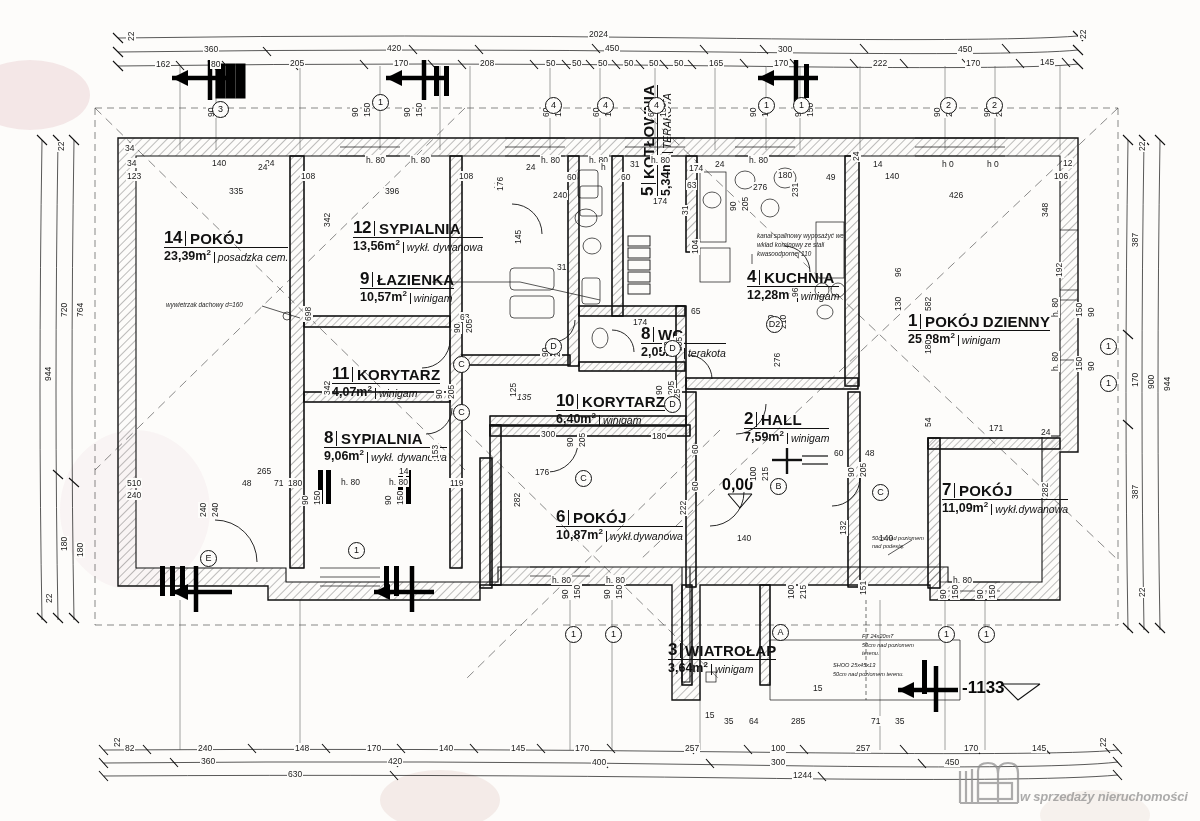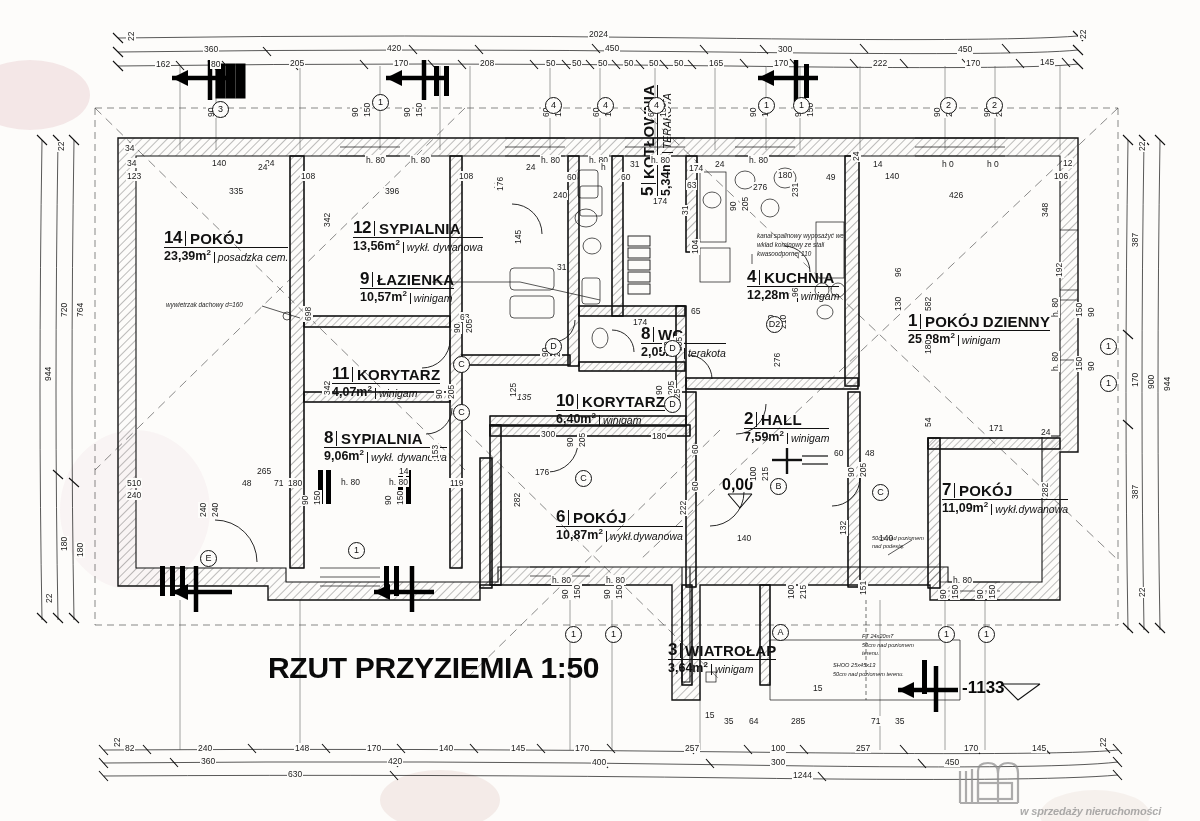--- a/index.html
+++ b/index.html
@@ -93,22 +93,22 @@
     width: 240px; height: 62px; opacity: .72;
     pointer-events: none;
   }
   #wm-text {
     position: absolute; left: 62px; top: 2px;
     font-size: 30px; font-style: italic; font-weight: bold;
     color: #8d8d8d; letter-spacing: -1px;
   }
   #wm-sub {
     position: absolute; left: 66px; top: 36px;
-    font-size: 11px; font-style: italic; font-weight: bold;
-    color: #8d8d8d; letter-spacing: -.2px; margin-top: 16px;
+    font-size: 13px; font-style: italic; font-weight: bold;
+    color: #8d8d8d; letter-spacing: -.2px;
   }
 </style>
 </head>
 <body>
 
 <div id="sheet">
 
   <div class="paper-stain" style="left:-30px; top:60px; width:120px; height:70px; background:#f4e7e7;"></div>
   <div class="paper-stain" style="left:60px; top:430px; width:150px; height:160px; background:#f6ecef; opacity:.55;"></div>
   <div class="paper-stain" style="left:380px; top:770px; width:120px; height:60px; background:#efe4e0; opacity:.7;"></div>
@@ -624,21 +624,20 @@
     <div class="rule"></div>
     <div class="bot">
       <span class="area"><span>23,39m</span><sup>2</sup></span>
       <span class="fin">posadzka cem.</span>
     </div>
   </div>
 
   <div id="level-zero" style="left:722px; top:476px;">0,00</div>
   <div id="level-low" style="left:962px; top:678px;text-align:center;">-1133</div>
 
-  <div id="title" style="left:268px; top:651px;">RZUT PRZYZIEMIA 1:50</div>
 
   <div class="dim" style="left:588px; top:29px;">2024</div>
   <div class="dim v" style="left:126px; top:42px;">22</div>
   <div class="dim v" style="left:1078px; top:40px;">22</div>
 
   <div class="dim" style="left:203px; top:44px;">360</div>
   <div class="dim" style="left:386px; top:43px;">420</div>
   <div class="dim" style="left:604px; top:43px;">450</div>
   <div class="dim" style="left:777px; top:44px;">300</div>
   <div class="dim" style="left:957px; top:44px;">450</div>

